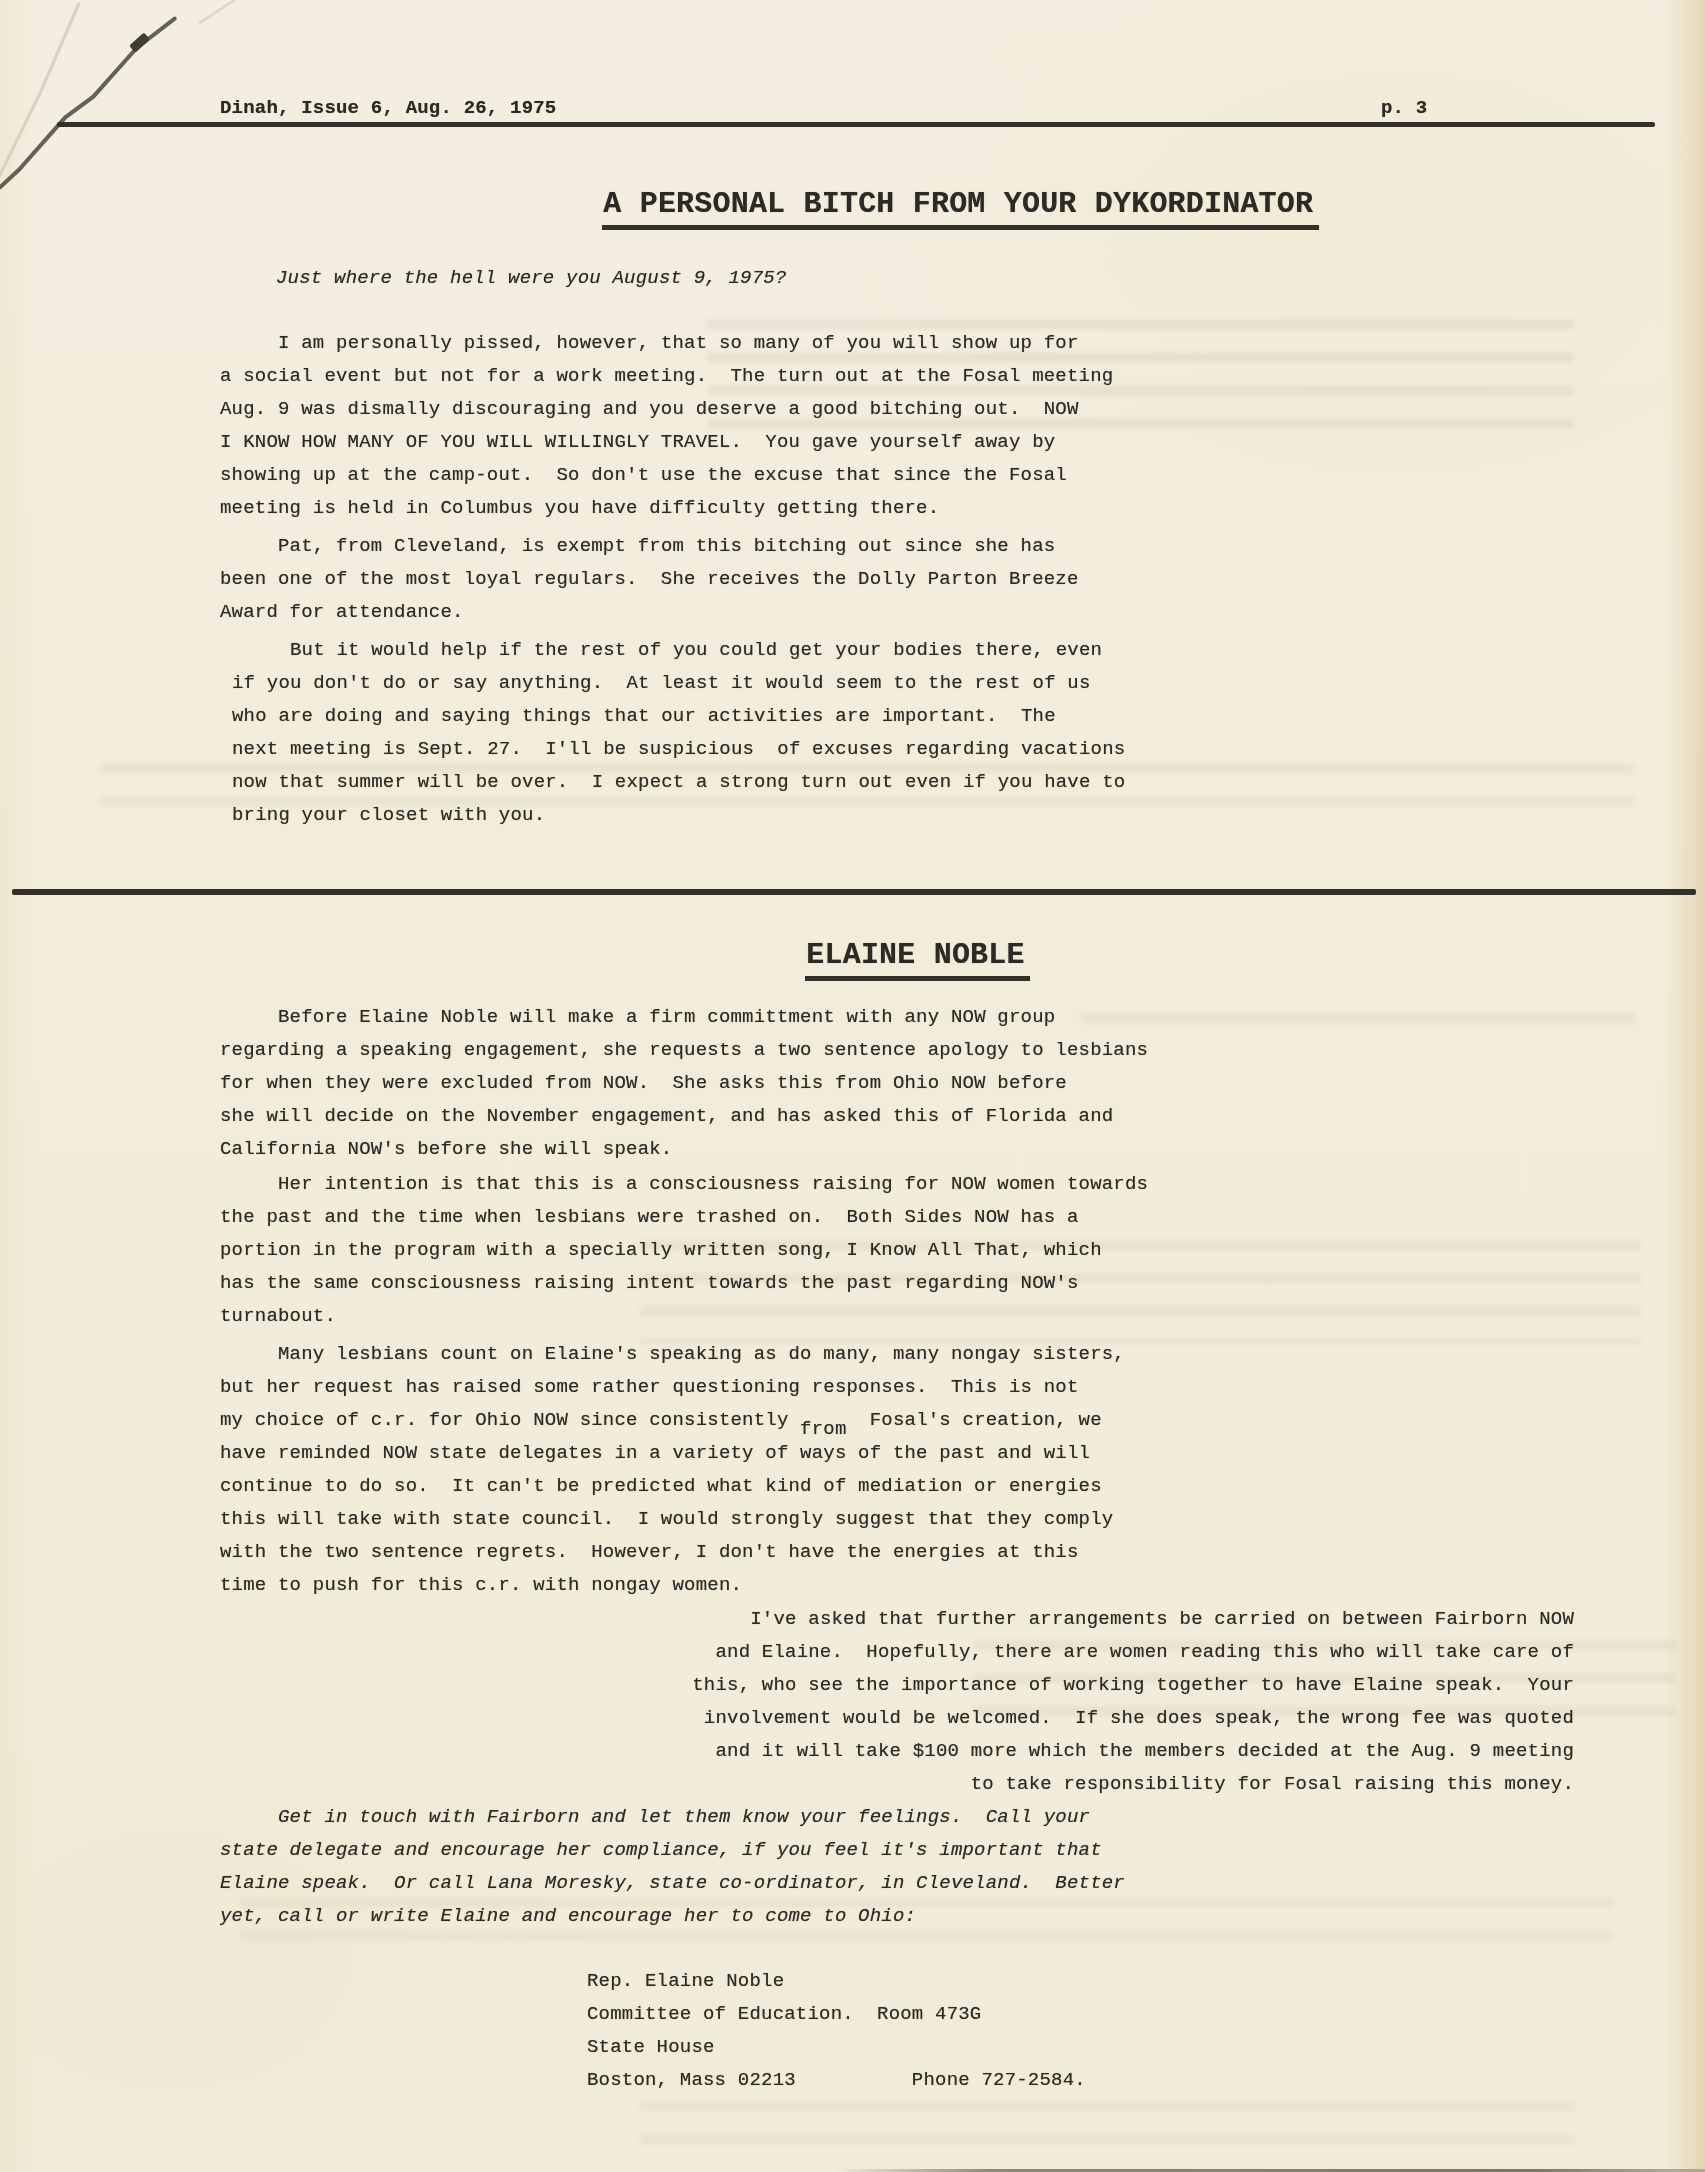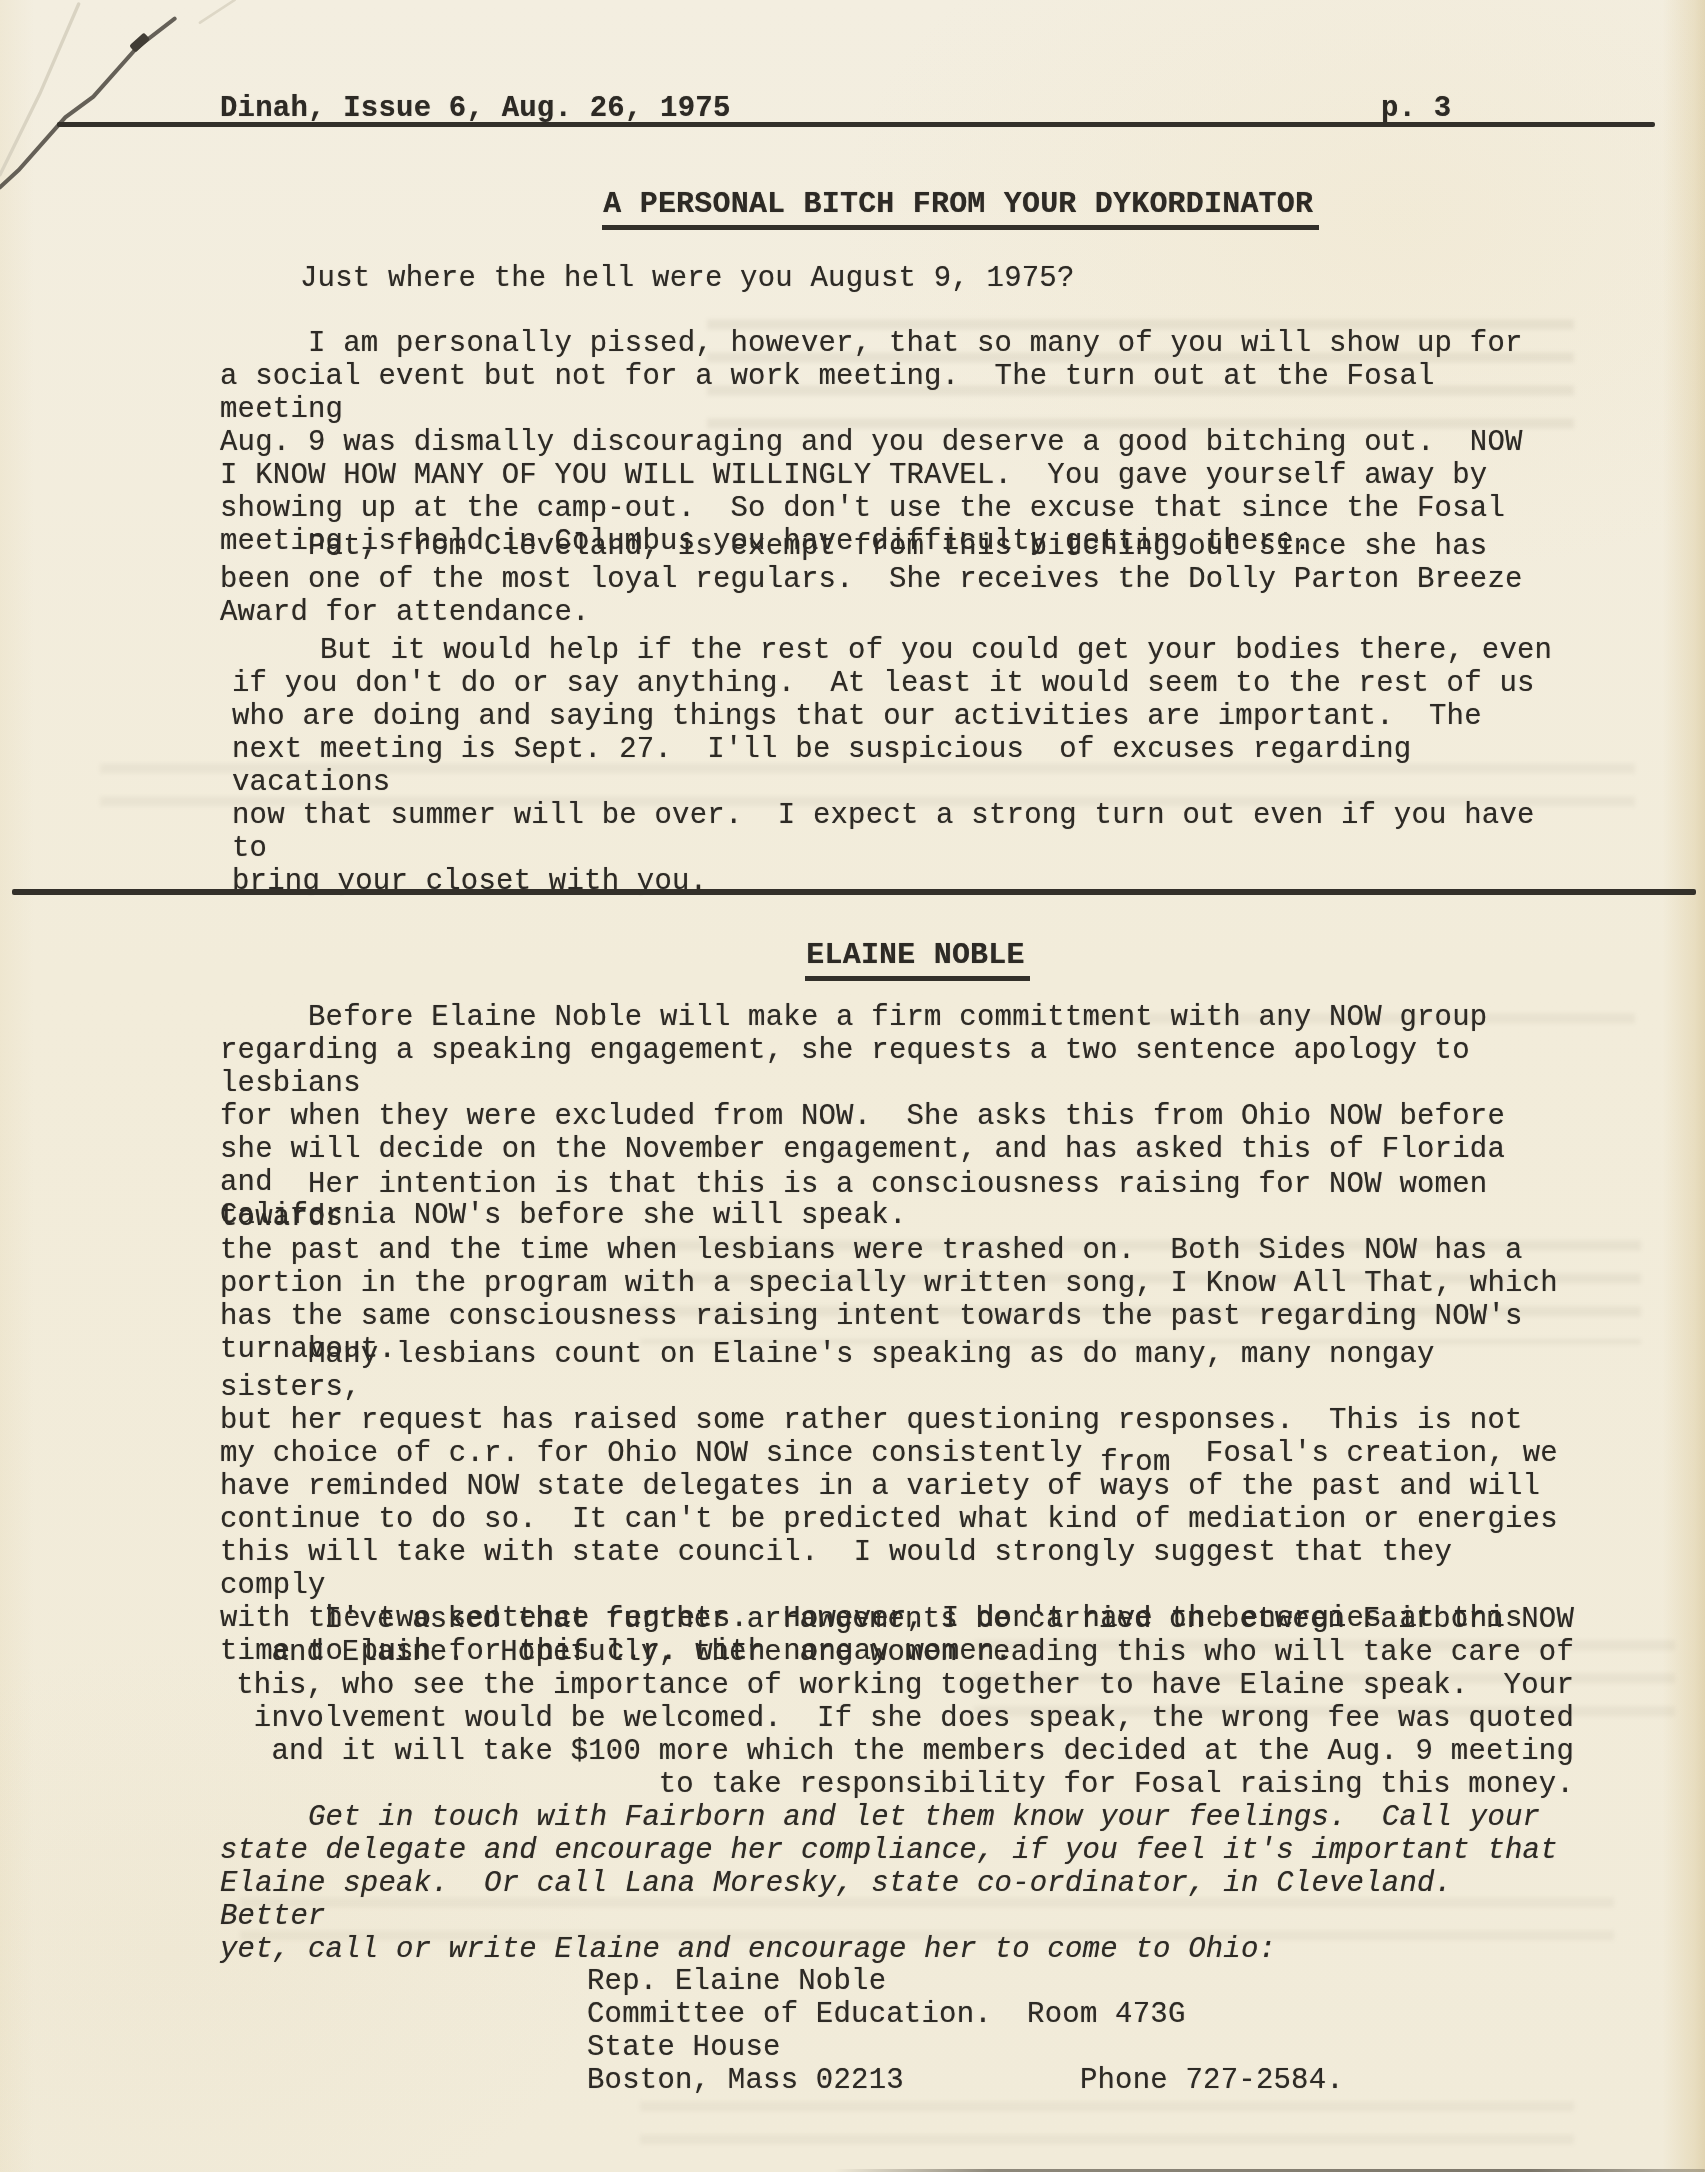--- a/index.html
+++ b/index.html
@@ -11,21 +11,21 @@
     background:
       radial-gradient(934px 600px at 82% 10%, rgba(236,221,182,0.20), transparent 60%),
       radial-gradient(667px 467px at 10% 90%, rgba(230,219,190,0.18), transparent 65%),
       linear-gradient(90deg, rgba(221,204,160,0.18) 0%, transparent 2%, transparent 97.5%, rgba(214,194,143,0.35) 99.4%, rgba(205,183,128,0.45) 100%),
       linear-gradient(180deg, #f3eee0 0%, #f2ecda 45%, #f1ebd9 100%);
     font-family:"Liberation Mono","DejaVu Sans Mono",monospace;
     color:#2d2a25;
   }
   .txt {
     position:absolute;
-    font-size:29px;
+    font-size:19px;
     line-height:33px;
     letter-spacing:0.2px;
     white-space:pre-wrap;
     width:1354px;
     text-shadow:0 0 0.8px rgba(45,42,37,0.55);
   }
   .heading {
     position:absolute;
     display:inline-block;
     width:auto;
@@ -83,21 +83,21 @@
       <rect x="196" y="57" width="30" height="14" rx="4" fill="#413d35"></rect>
     </g>
   </svg>
 
   <div class="txt" style="left:220px; top:92px; width:734px; font-weight:bold;">Dinah, Issue 6, Aug. 26, 1975</div>
   <div class="txt" style="left:1381px; top:92px; width:200px; font-weight:bold;">p. 3</div>
   <div class="hrule" style="left:57px; top:122px; width:1598px; height:4.7px;"></div>
 
   <div class="heading" style="left:602px; top:188px;">A PERSONAL BITCH FROM YOUR DYKORDINATOR</div>
 
-  <div class="txt" style="left:212px; top:262px;">     Just where the hell were you August 9, 1975?</div>
+  <div class="txt" style="left:218px; top:262px;font-style:italic;">     Just where the hell were you August 9, 1975?</div>
   <div class="txt" style="left:220px; top:327px;">     I am personally pissed, however, that so many of you will show up for
 a social event but not for a work meeting.  The turn out at the Fosal meeting
 Aug. 9 was dismally discouraging and you deserve a good bitching out.  NOW
 I KNOW HOW MANY OF YOU WILL WILLINGLY TRAVEL.  You gave yourself away by
 showing up at the camp-out.  So don't use the excuse that since the Fosal
 meeting is held in Columbus you have difficulty getting there.</div>
   <div class="txt" style="left:220px; top:530px;">     Pat, from Cleveland, is exempt from this bitching out since she has
 been one of the most loyal regulars.  She receives the Dolly Parton Breeze
 Award for attendance.</div>
   <div class="txt" style="left:232px; top:634px;">     But it would help if the rest of you could get your bodies there, even

